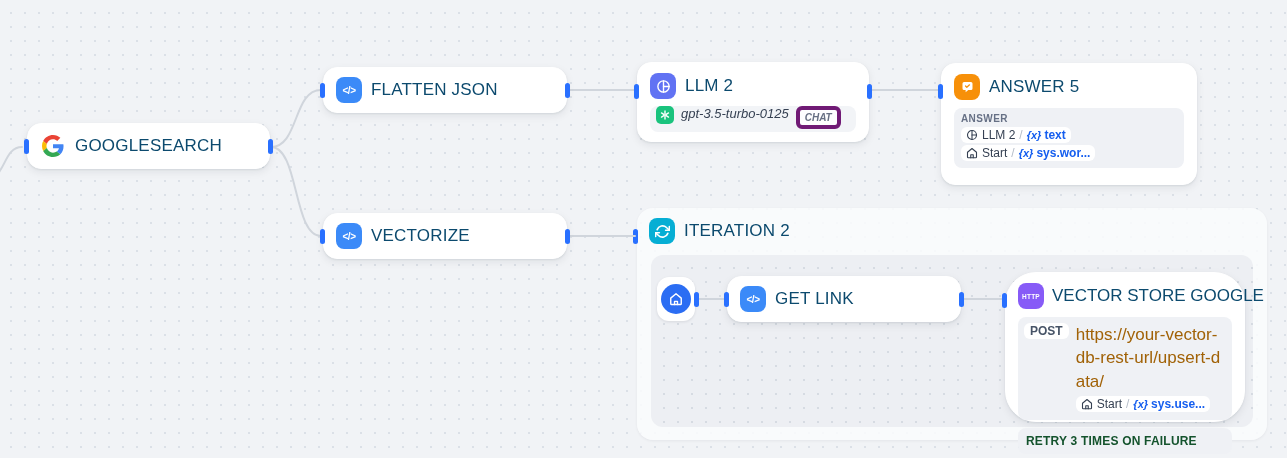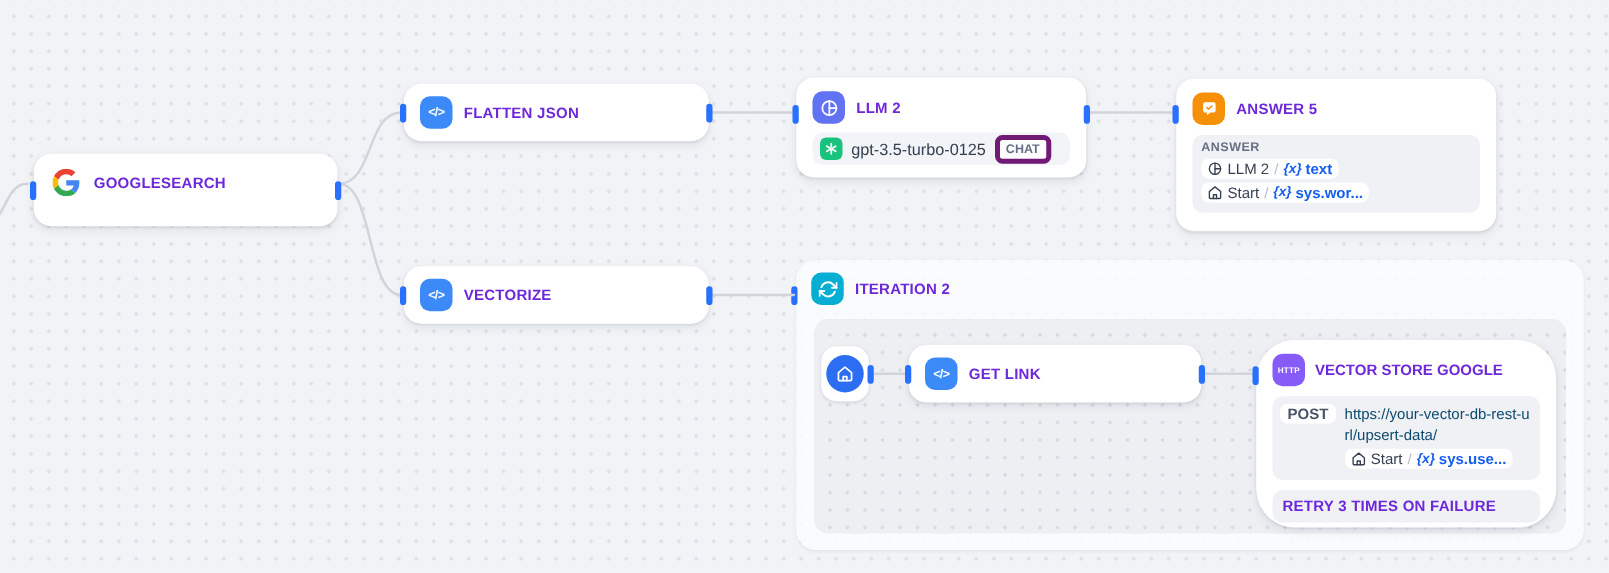--- a/index.html
+++ b/index.html
@@ -11,41 +11,41 @@
     background-image:radial-gradient(circle, #dbe0e7 1.2px, transparent 1.4px);
     background-size:14px 14px;
     background-position:4px 6px;
   }
   .node {
     position:absolute; background:#fff; border:1.5px solid #fff;
     border-radius:14px; box-shadow:0 1px 2px rgba(16,24,40,.07), 0 3px 8px rgba(16,24,40,.08);
     z-index:3;
   }
   .node-head { display:flex; align-items:center; gap:9px; padding:10px 12px; }
-  .node-title { font-size:12px; font-weight:700; color:#6d28d9; letter-spacing:.2px; white-space:nowrap; }
+  .node-title { font-size:17px; font-weight:400; color:#0c4a6e; letter-spacing:.2px; white-space:nowrap; }
   .nicon {
     width:26px; height:26px; border-radius:8px; flex:0 0 26px;
     display:flex; align-items:center; justify-content:center;
     color:#fff; font-weight:700;
   }
   .nicon.code { font-size:10px; letter-spacing:-.5px; }
   .nicon.http-label { font-size:6.5px; letter-spacing:.2px; }
   .handle {
     position:absolute; width:5px; height:15px; border-radius:3px;
     background:#2970ff; z-index:5;
   }
   .h-left { left:-4px; } .h-right { right:-4px; }
   .h-mid { top:50%; margin-top:-7.5px; }
   svg.edges { position:absolute; left:0; top:0; z-index:2; pointer-events:none; }
   svg.edges path { stroke:#d0d5dc; stroke-width:2; fill:none; stroke-linecap:round; pointer-events:stroke; }
 
   
   .model-bar {
     margin:0 12px 12px 12px; height:26px; background:#f2f4f7; border-radius:8px;
-    display:flex; align-items:center; gap:7px; padding:0 6px;
+    display:flex; align-items:flex-start; gap:7px; padding:0 6px;font-style:italic;
   }
   .openai-badge { width:18px; height:18px; border-radius:5px; background:#1ac37d; display:flex; align-items:center; justify-content:center; }
   .model-name { font-size:13px; color:#354052; white-space:nowrap; }
   .mode-badge {
     font-size:10px; font-weight:600; color:#676f83; border:4px solid #701a75;
     background:#fdfdfe; border-radius:6px; padding:1px 5px; line-height:13px;
   }
 
   
   .sub-panel {
@@ -86,25 +86,25 @@
   
   .http-panel {
     margin:0 12px 8px 12px; background:#eff1f5; border-radius:8px; padding:6px 6px 6px 6px;
   }
   .http-line { display:flex; gap:7px; align-items:flex-start; }
   .method-chip {
     background:#fff; border-radius:6px; padding:1px 6px; font-size:12px; font-weight:600;
     color:#475467; flex:0 0 auto;
   }
   .url-col { min-width:0; }
-  .url-text { font-size:12px; color:#0c4a6e; word-break:break-all; line-height:1.38; }
+  .url-text { font-size:17px; color:#a16207; word-break:break-all; line-height:1.38; }
   .retry-bar {
     margin:0 12px 10px 12px; background:#eff1f5; border-radius:8px; height:26px;
     display:flex; align-items:center; padding:0 8px;
-    font-size:12px; font-weight:600; color:#6d28d9; letter-spacing:.2px; white-space:nowrap;
+    font-size:12px; font-weight:600; color:#14532d; letter-spacing:.2px; white-space:nowrap;
   }
 </style>
 </head>
 <body>
 
 <svg class="edges" width="1287" height="458">
   <path d="M -6 178 C 6 168, 6 147, 22 147"></path>
   <path d="M 271 147 C 299 147, 293 90, 321 90"></path>
   <path d="M 271 147 C 299 147, 293 236, 321 236"></path>
   <path d="M 569 90 L 636 90"></path>
@@ -122,21 +122,21 @@
         <polyline points="23 4 23 10 17 10"></polyline>
           <polyline points="1 20 1 14 7 14"></polyline>
         <path d="M3.51 9a9 9 0 0 1 14.85-3.36L23 10M1 14l4.64 4.36A9 9 0 0 0 20.49 15"></path>
       </svg>
     </span>
     <span class="node-title">ITERATION 2</span>
   </div>
   <div class="iteration-body"></div>
 </div>
 
-<div class="node" style="left:27px; top:123px; width:243px; height:58px;">
+<div class="node" style="left:27px; top:123px; width:243px; height:46px;">
   <div class="handle h-left h-mid"></div>
   <div class="handle h-right h-mid"></div>
   <div class="node-head" style="padding-top:9px;">
     <span class="nicon" style="background:#fff;">
       <svg width="22" height="22" viewBox="0 0 48 48">
         <path fill="#EA4335" d="M24 9.5c3.54 0 6.71 1.22 9.21 3.6l6.85-6.85C35.9 2.38 30.47 0 24 0 14.62 0 6.51 5.38 2.56 13.22l7.98 6.19C12.43 13.72 17.74 9.5 24 9.5z"></path>
         <path fill="#4285F4" d="M46.98 24.55c0-1.57-.15-3.09-.38-4.55H24v9.02h12.94c-.58 2.96-2.26 5.48-4.78 7.18l7.73 6c4.51-4.18 7.09-10.36 7.09-17.65z"></path>
         <path fill="#FBBC05" d="M10.53 28.59c-.48-1.45-.76-2.99-.76-4.59s.27-3.14.76-4.59l-7.98-6.19C.92 16.46 0 20.12 0 24c0 3.88.92 7.54 2.56 10.78l7.97-6.19z"></path>
         <path fill="#34A853" d="M24 48c6.48 0 11.93-2.13 15.89-5.81l-7.73-6c-2.15 1.45-4.92 2.3-8.16 2.3-6.26 0-11.57-4.22-13.47-9.91l-7.98 6.19C6.51 42.62 14.62 48 24 48z"></path>
       </svg>

